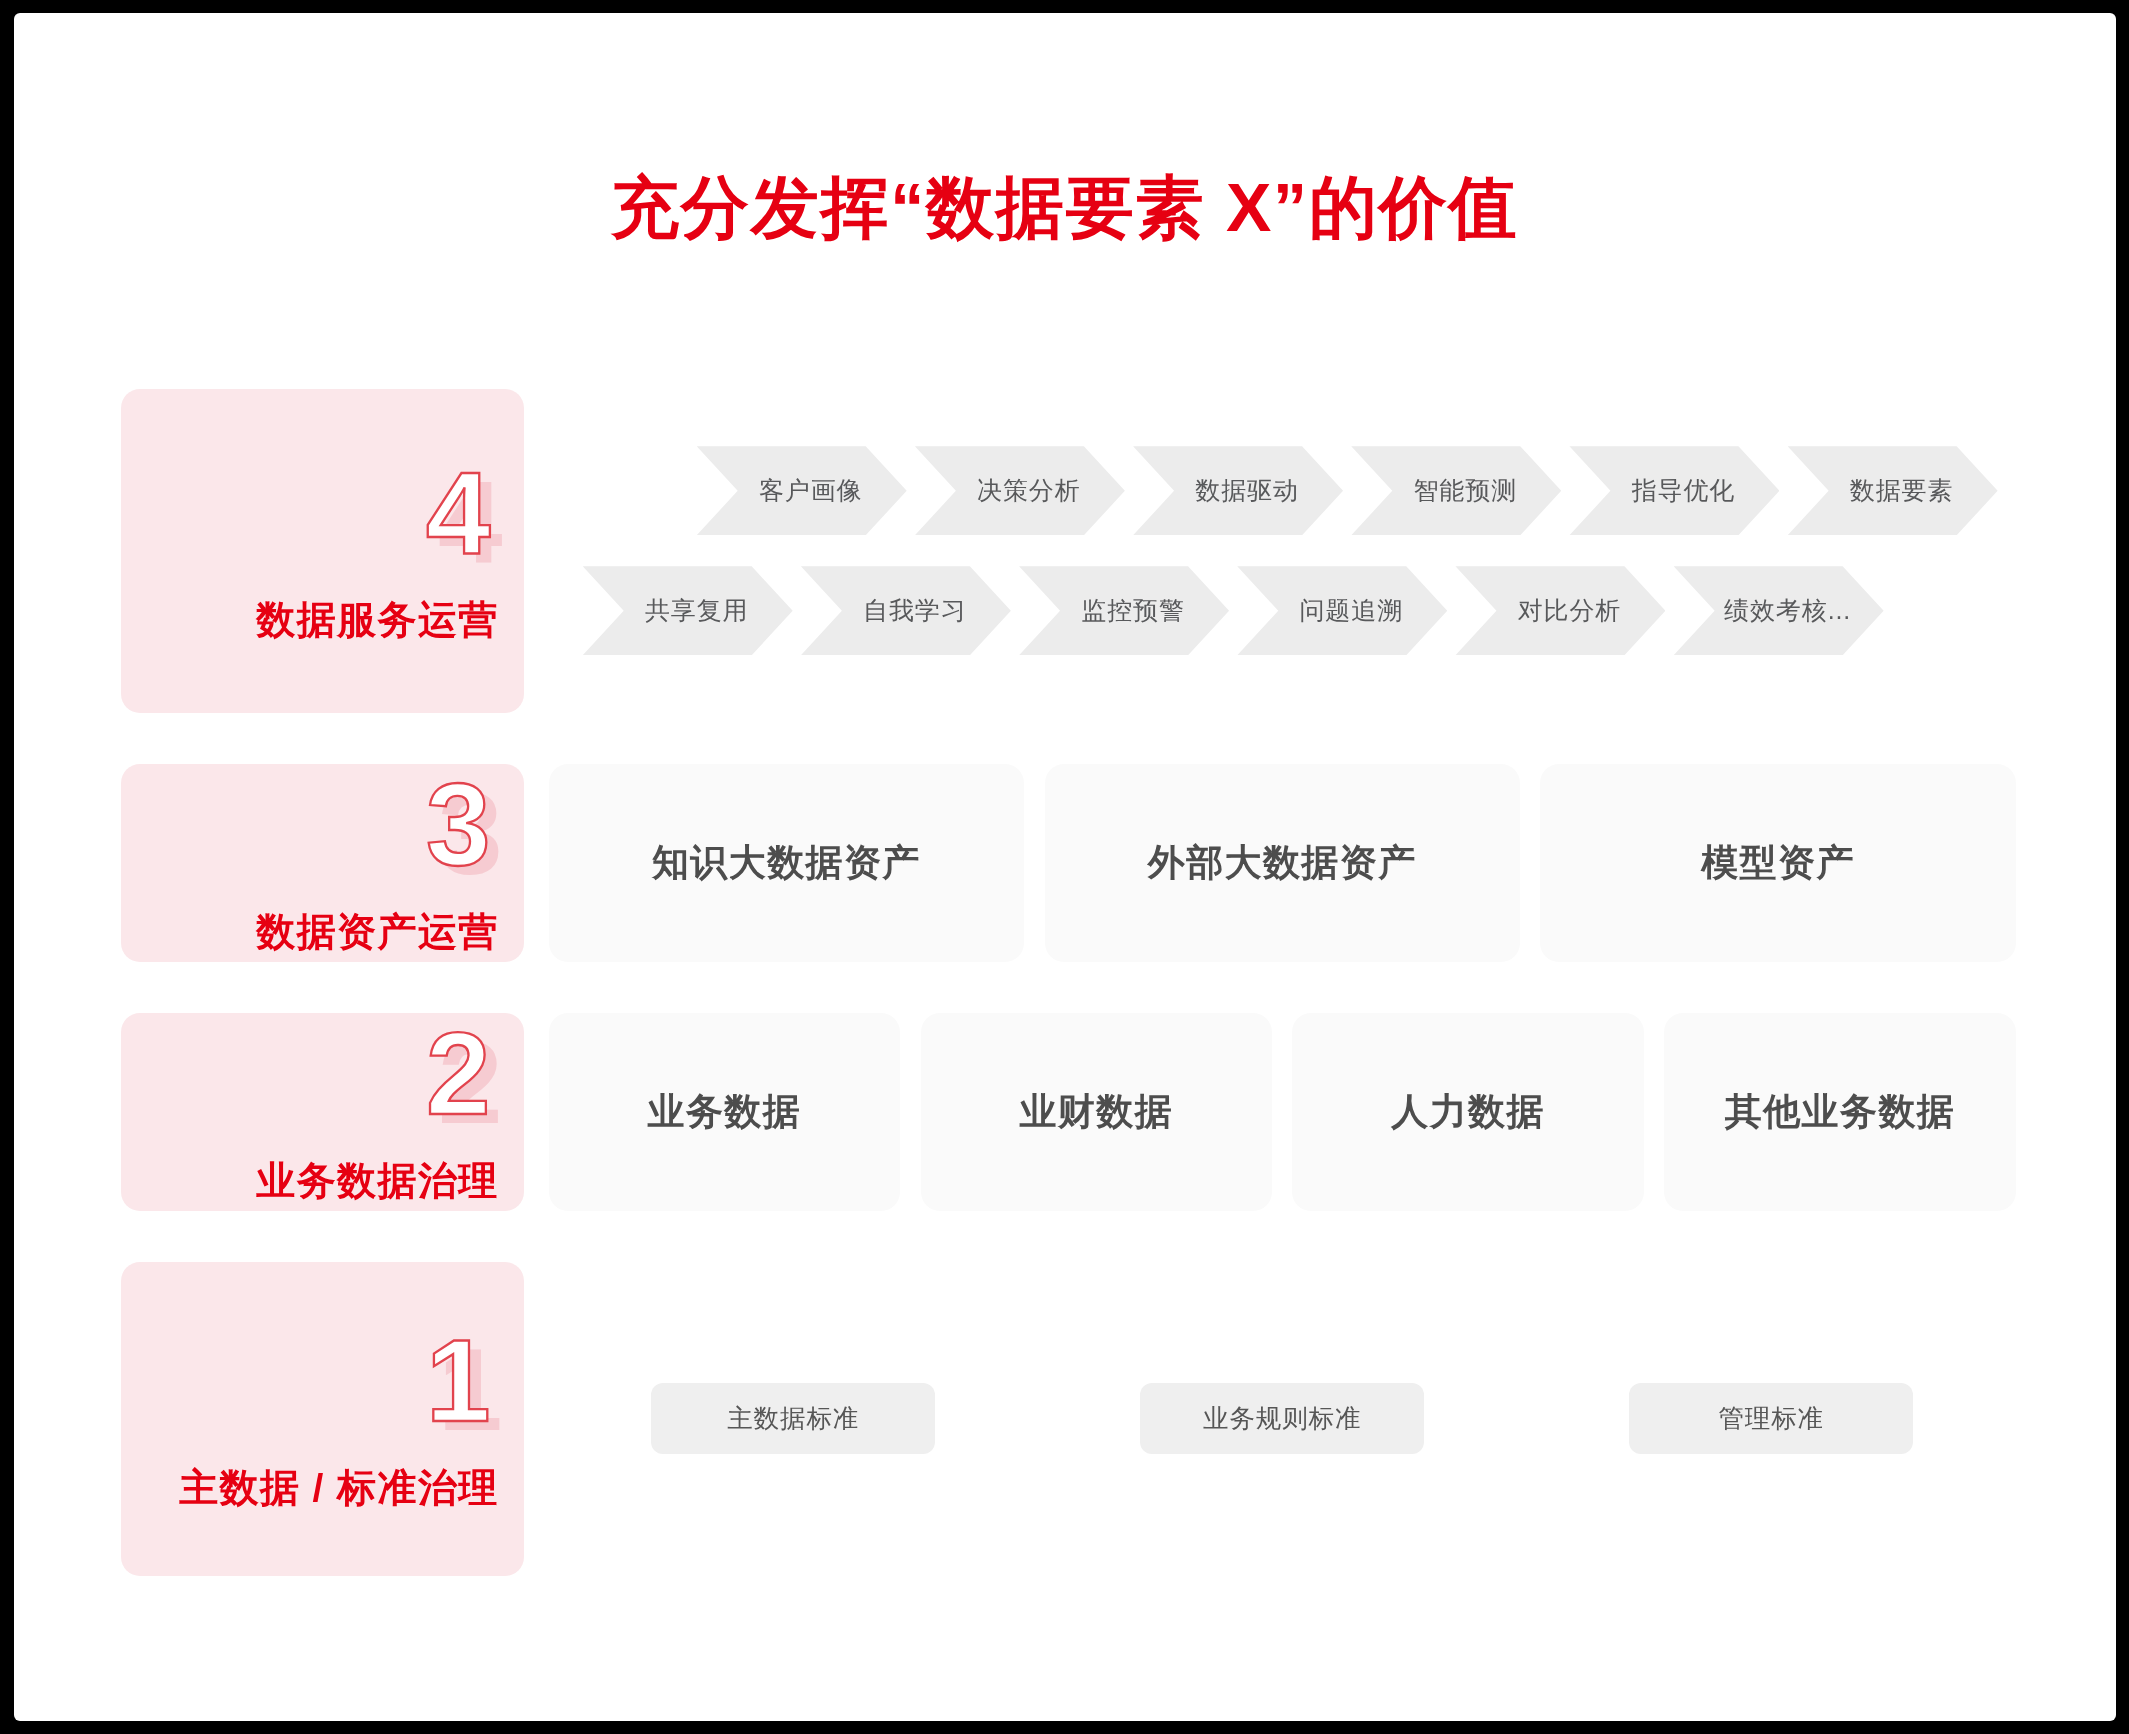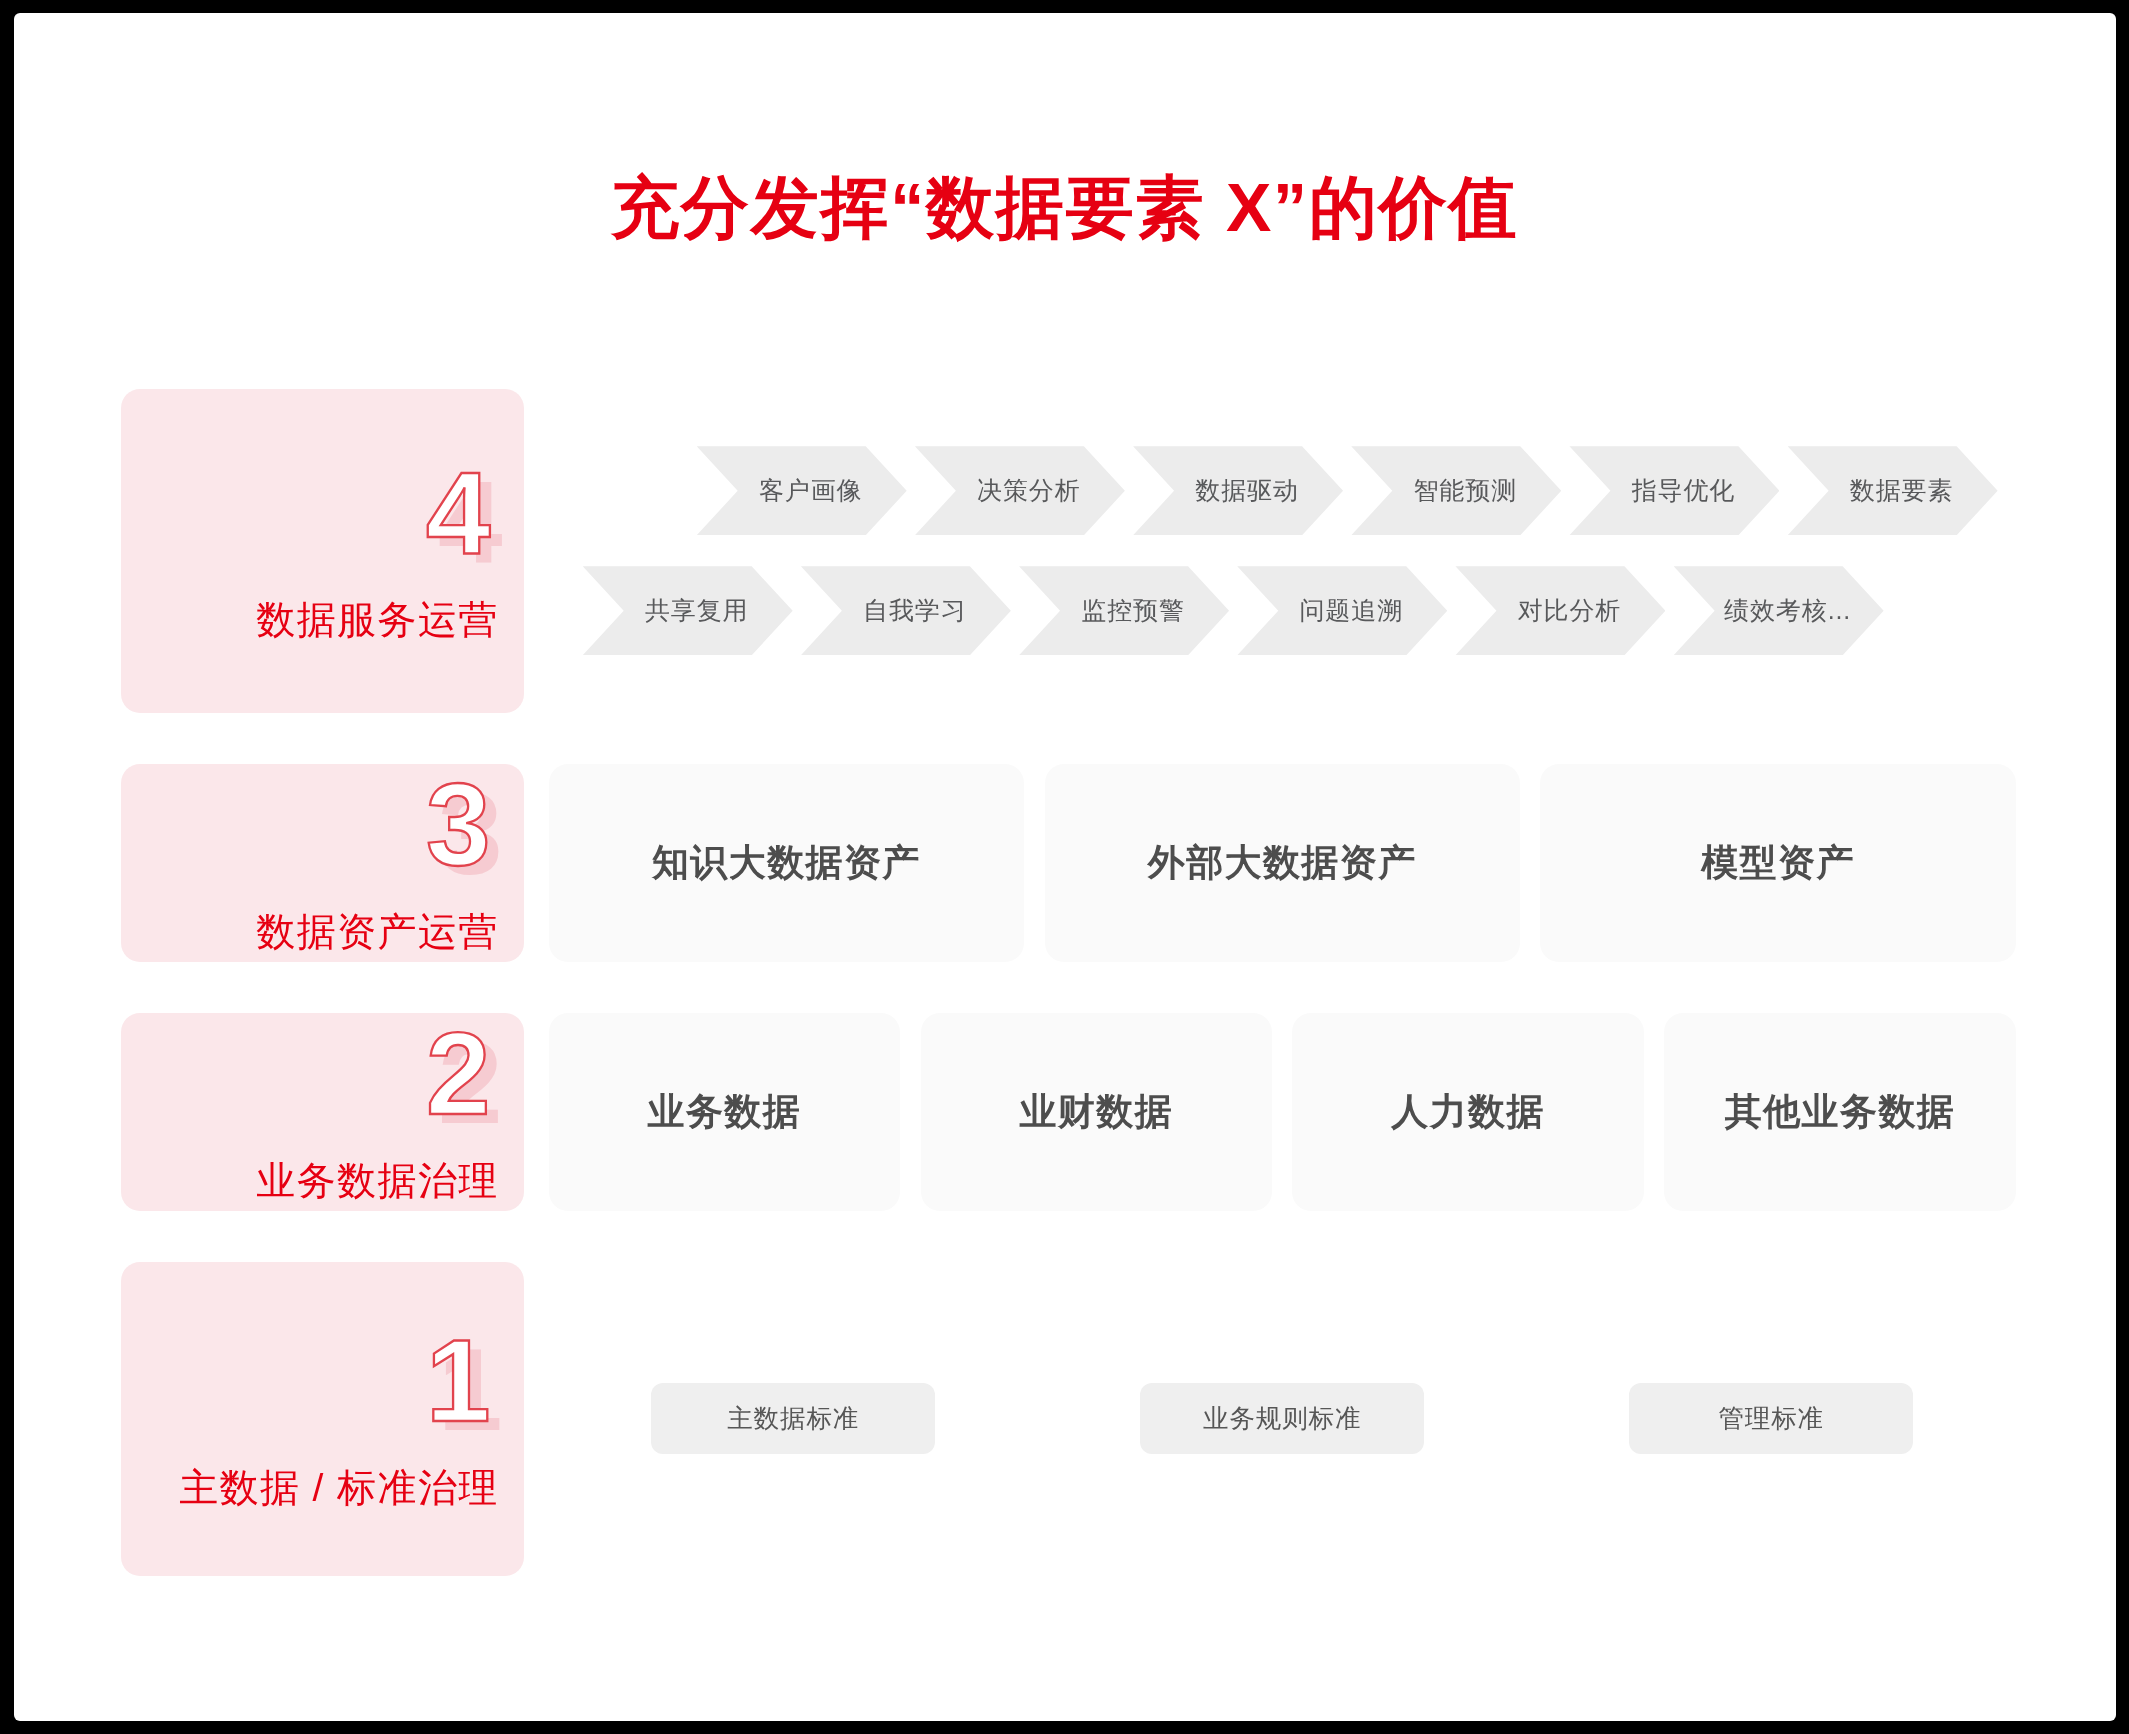--- a/index.html
+++ b/index.html
@@ -60,21 +60,21 @@
     line-height: 1;
     font-weight: 700;
     color: #ffffff;
     -webkit-text-stroke: 2.3px #e2434d;
     text-shadow: 12px 9px 0 #f6cbd1;
     margin-right: 8.2px;
   }
   .row-label {
     margin-top: 22px;
     font-size: 39px;
-    font-weight: 400;
+    font-weight: 700;
     color: #e60012;
     letter-spacing: 1.4px;
     white-space: nowrap;
   }
 
   .content { flex: 1; display: flex; min-width: 0; }
 
   
   .chev-wrap {
     flex: 1;

